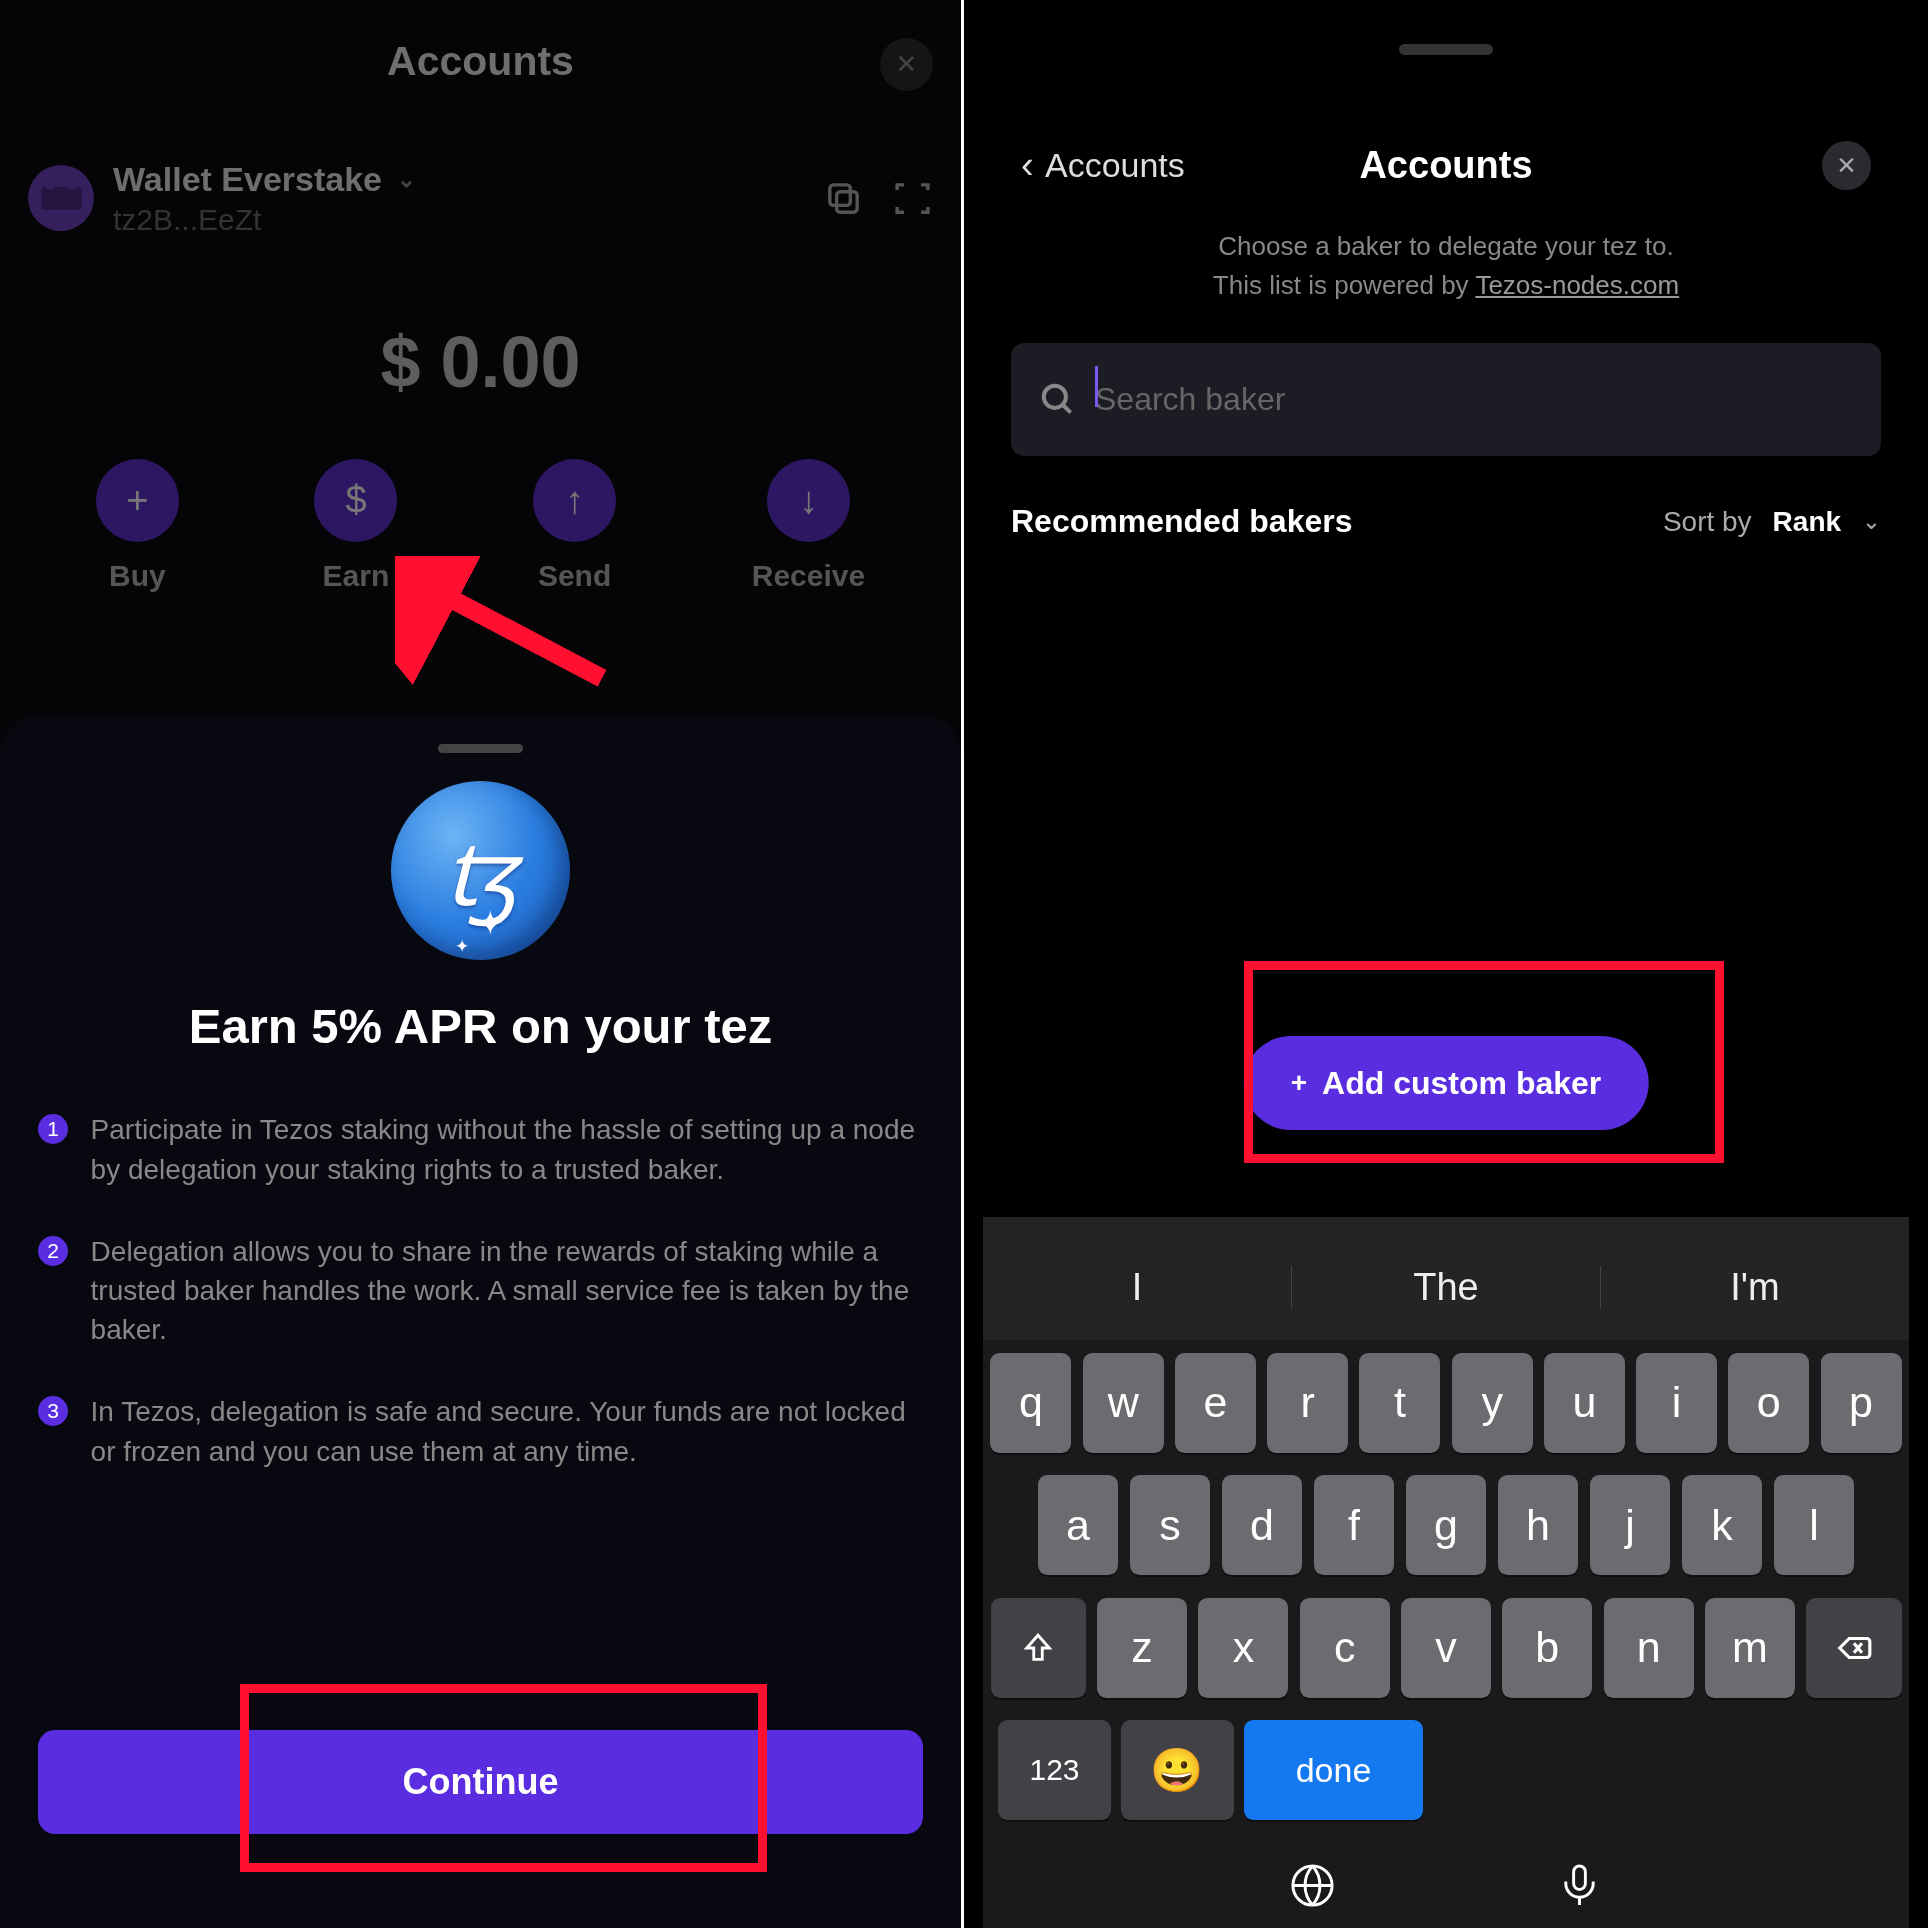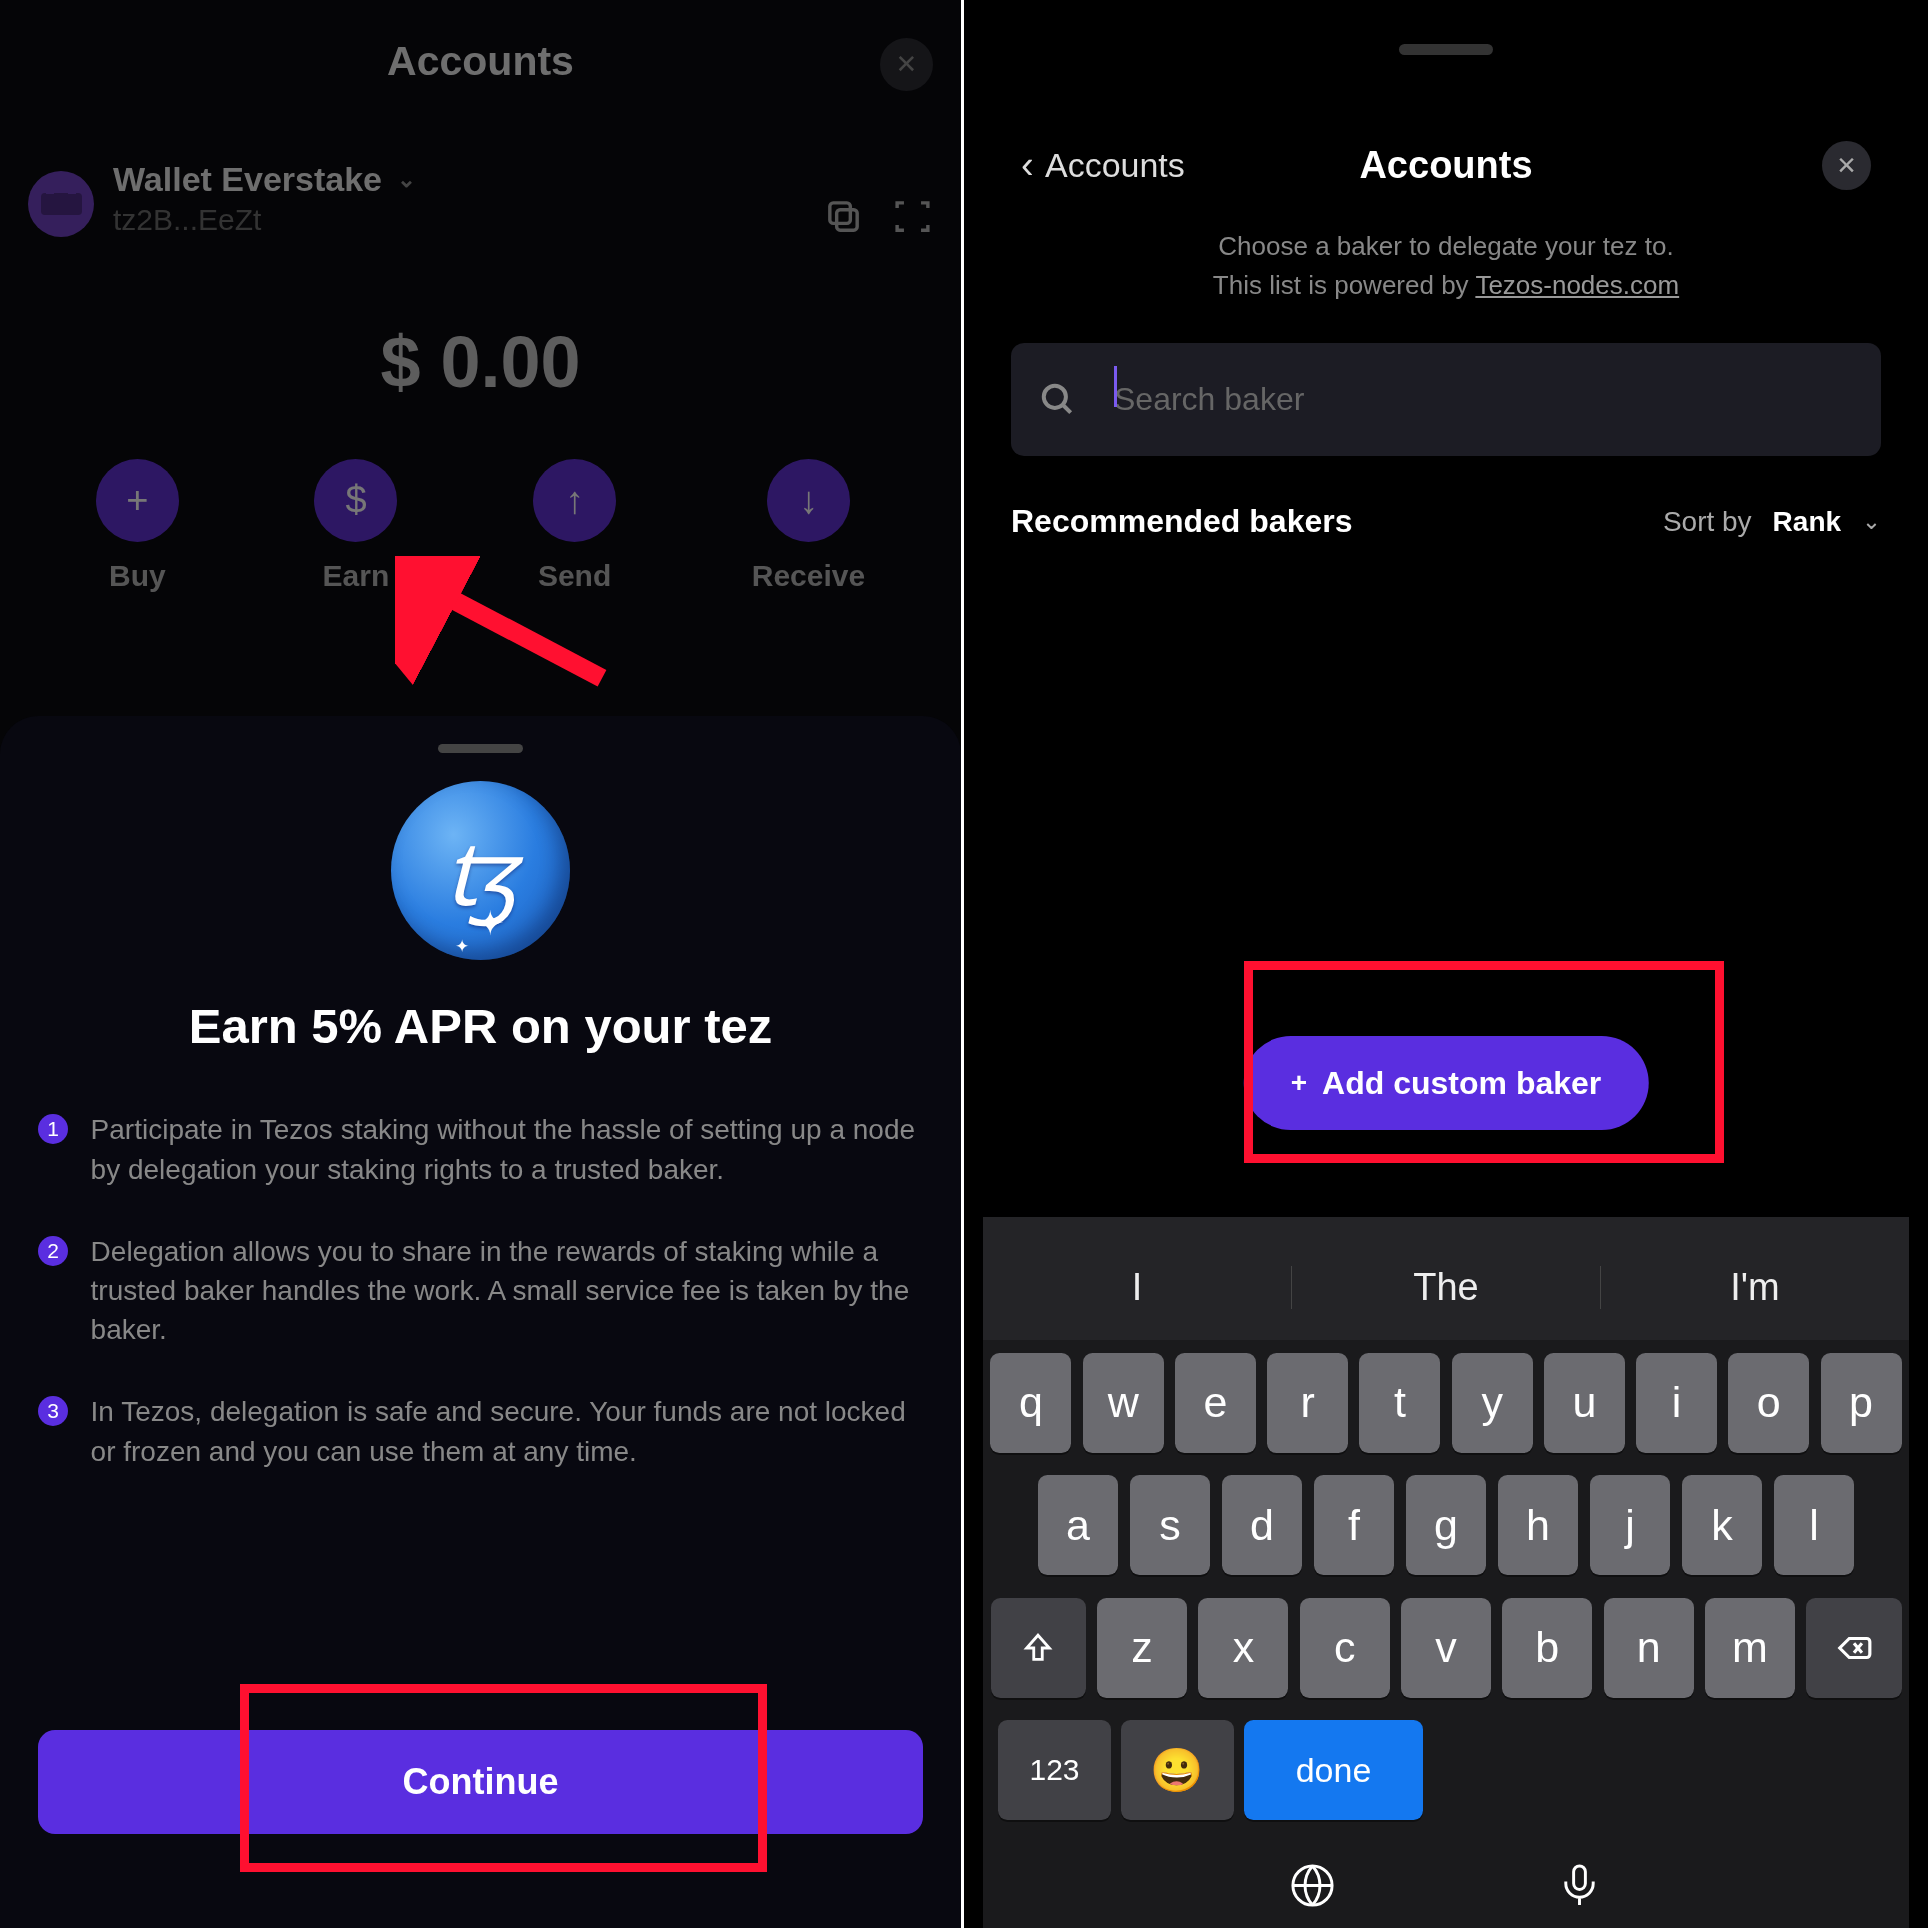--- a/index.html
+++ b/index.html
@@ -56,21 +56,21 @@
     border-radius: 50%;
     background: #2a2a30;
     display: flex;
     align-items: center;
     justify-content: center;
     font-size: 26px;
     color: #888;
   }
   .wallet-row {
     display: flex;
-    align-items: flex-end;
+    align-items: center;
     padding: 56px 28px 28px;
     gap: 19px;
   }
   .avatar {
     width: 66px;
     height: 66px;
     border-radius: 50%;
     background: #6b3fb8;
     display: flex;
     align-items: center;
@@ -346,21 +346,21 @@
     color: #999;
   }
   .search-box {
     margin: 0 28px;
     background: #1c1c24;
     border-radius: 13px;
     height: 113px;
     display: flex;
     align-items: center;
     padding: 0 28px;
-    gap: 37px;
+    gap: 18px;
   }
   .search-icon {
     color: #888;
   }
   .search-input-wrap {
     position: relative;
     flex: 1;
   }
   .cursor-bar {
     position: absolute;

